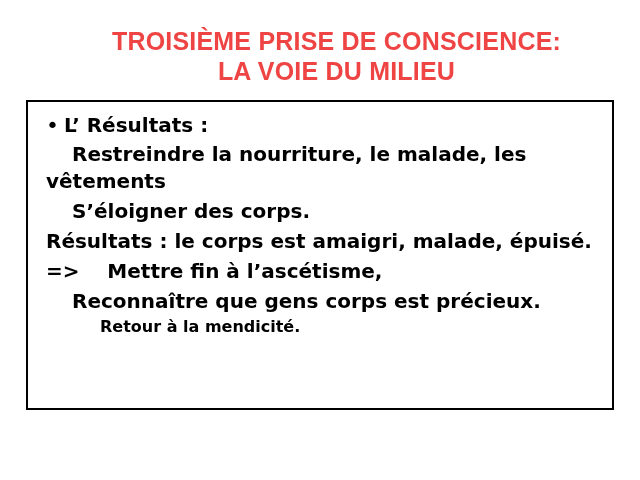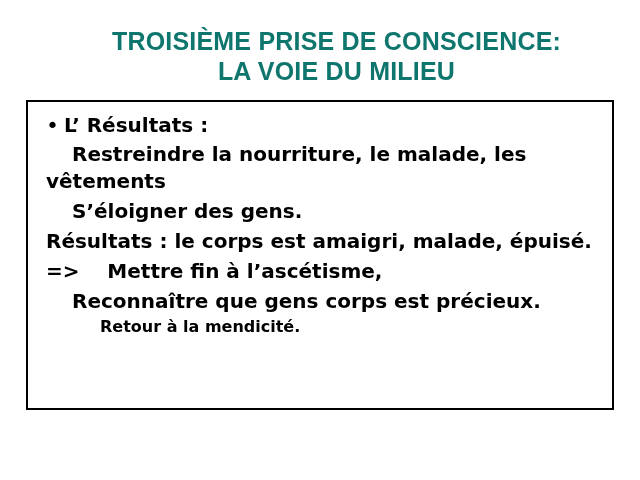--- a/index.html
+++ b/index.html
@@ -21,21 +21,21 @@
   }
   .title-block {
     padding-top: 26px;
     text-align: center;
   }
   .title-line {
     font-family: "Liberation Sans", sans-serif;
     font-weight: bold;
     font-size: 25px;
     line-height: 30px;
-    color: #0f766e;
+    color: #ef4444;
     letter-spacing: 0.2px;
     padding-left: 33px;
   }
   .body-box {
     position: absolute;
     left: 26px;
     top: 100px;
     width: 588px;
     height: 310px;
     box-sizing: border-box;
@@ -96,21 +96,21 @@
     <div class="content">
 
       <div class="bullet-row">
         <span class="bullet-dot">•</span>
         <span class="bullet-text">L’ Résultats :</span>
       </div>
 
       <div class="line indent-1">Restreindre la nourriture, le malade, les</div>
       <div class="line indent-0">vêtements</div>
       <div class="gap"></div>
-      <div class="line indent-1">S’éloigner des gens.</div>
+      <div class="line indent-1">S’éloigner des corps.</div>
       <div class="gap"></div>
       <div class="line indent-0">Résultats : le corps est amaigri, malade, épuisé.</div>
       <div class="gap"></div>
       <div class="line indent-0">=&gt;    Mettre fin à l’ascétisme,</div>
       <div class="gap"></div>
       <div class="line indent-1">Reconnaître que gens corps est précieux.</div>
       <div class="small indent-2">Retour à la mendicité.</div>
 
     </div>
   </div>

